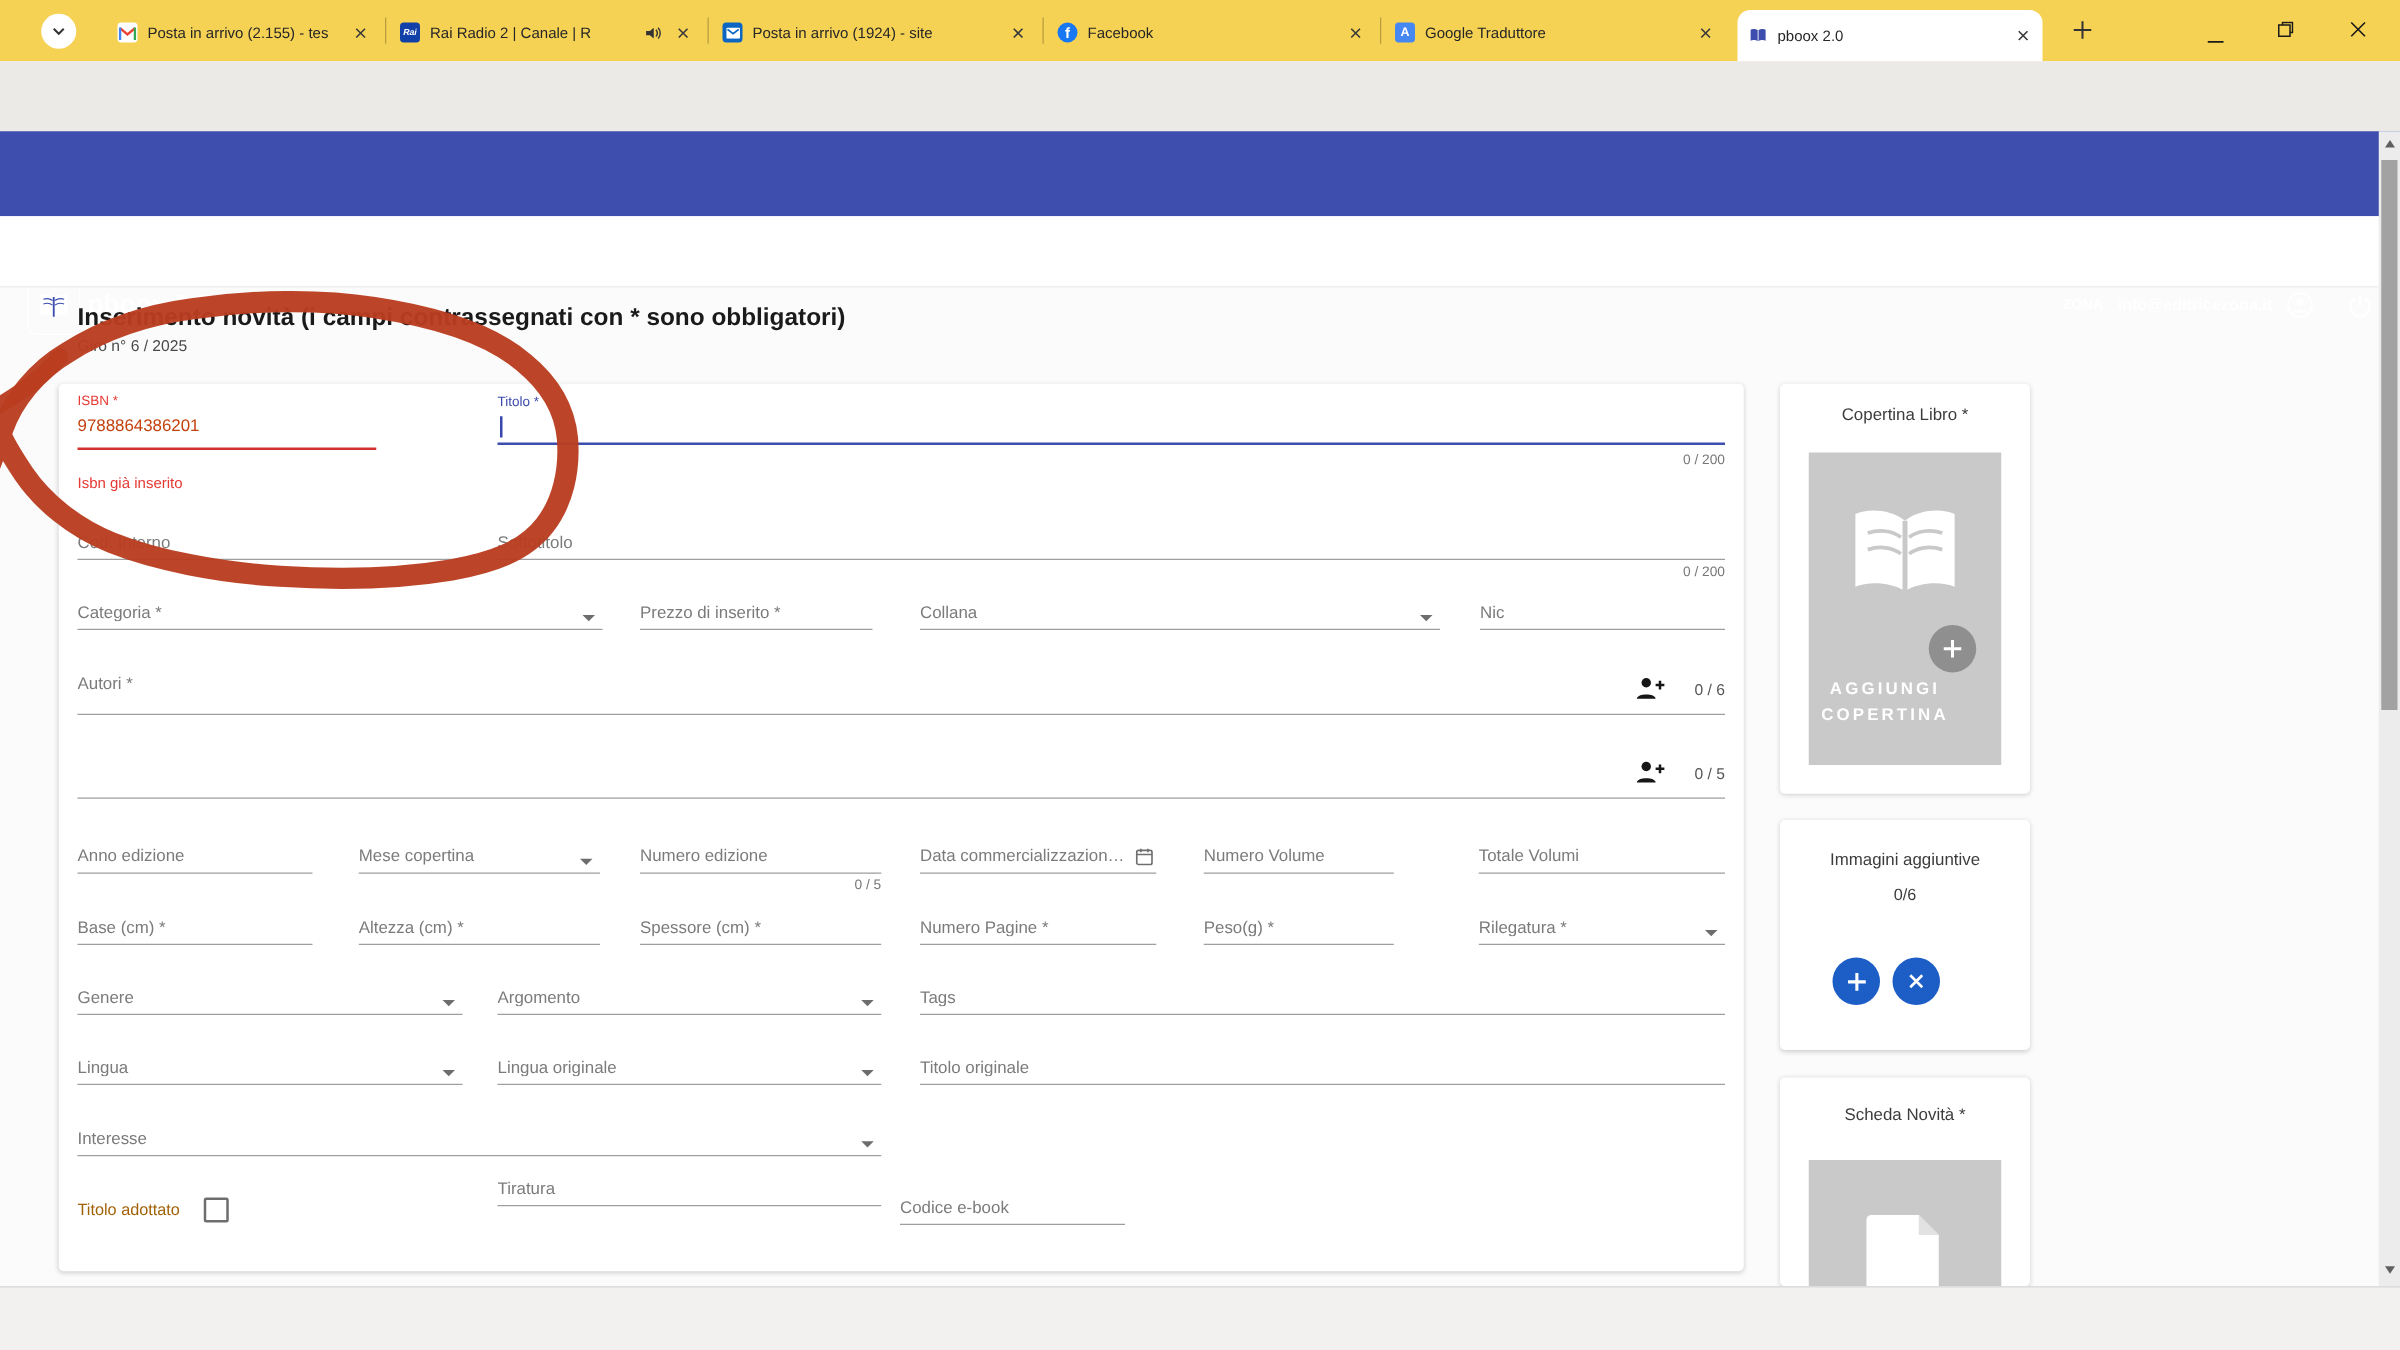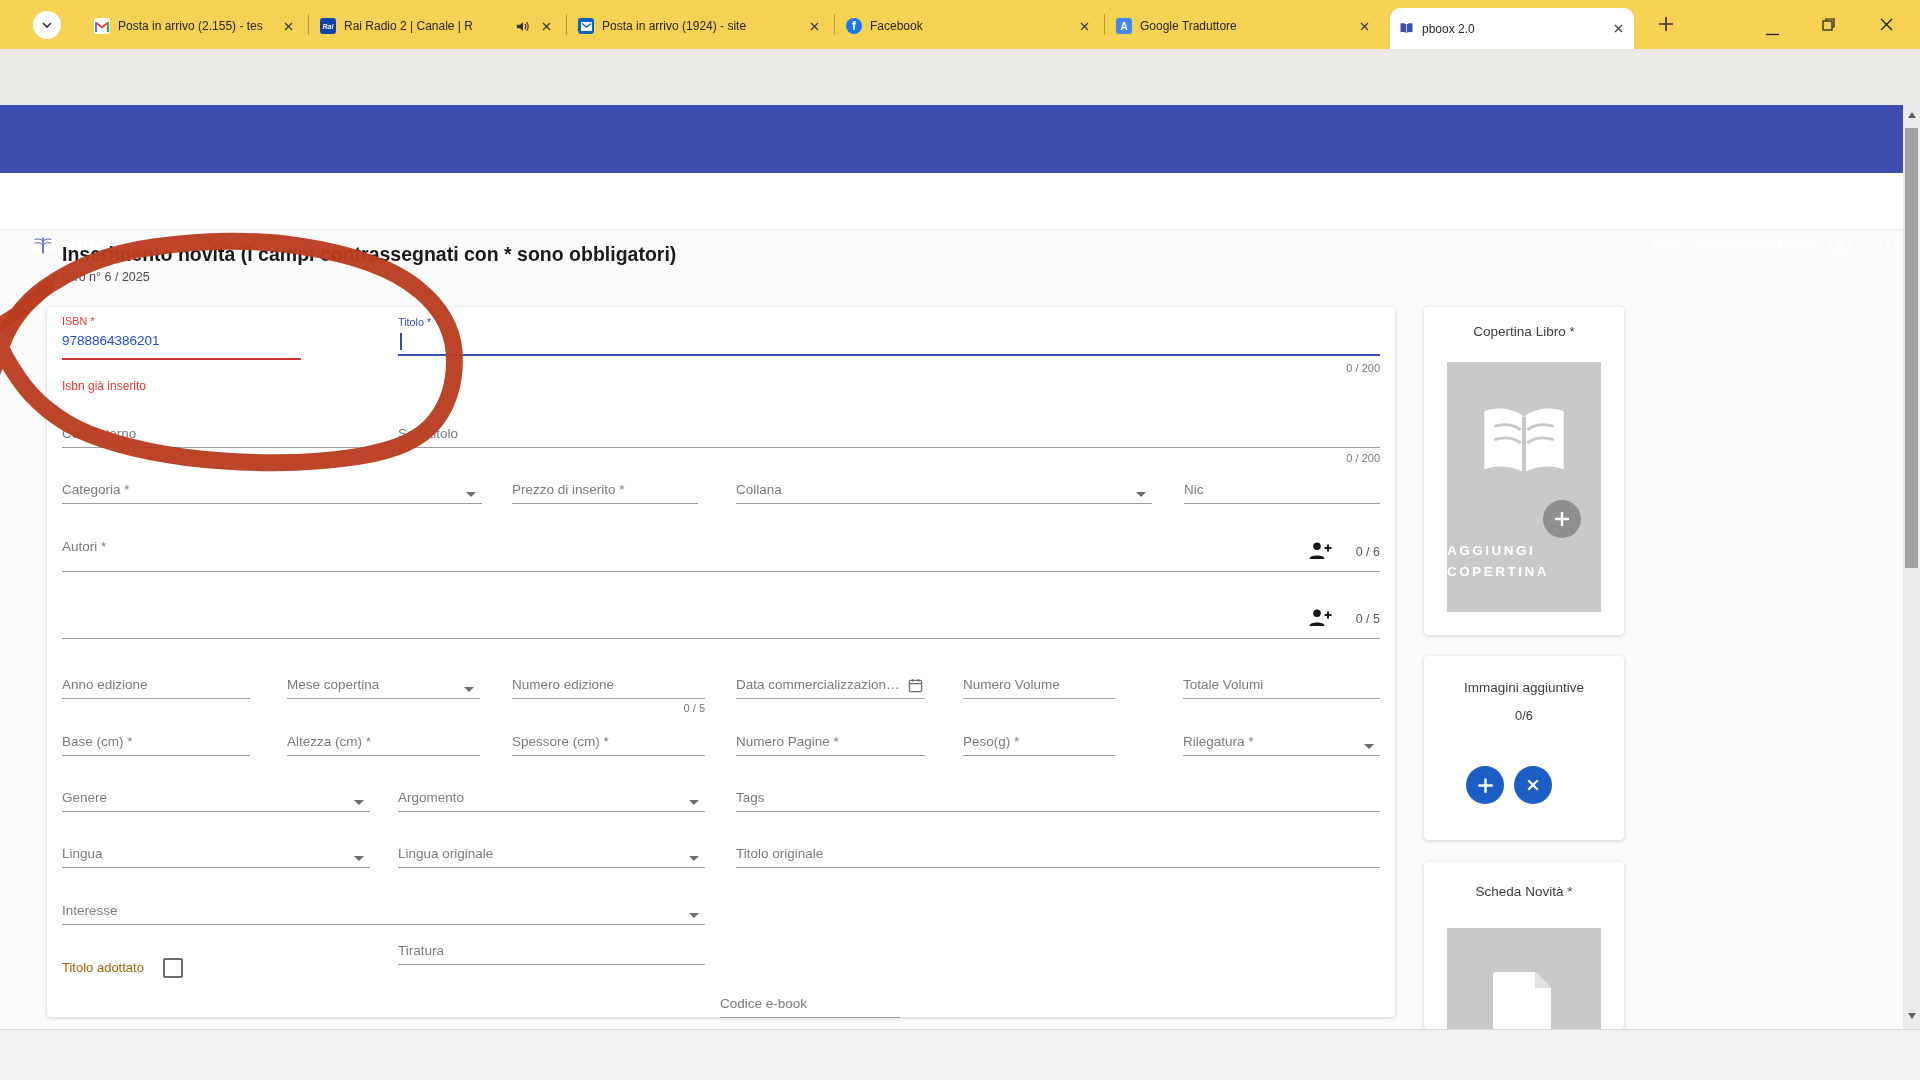--- a/index.html
+++ b/index.html
@@ -268,21 +268,21 @@
   <div class="navunderline"></div>
 </div>
 
 <div class="abs zlow" style="left:62px;top:243px;font-size:19.5px;font-weight:bold;color:#1a1a1a">Inserimento novità (i campi contrassegnati con * sono obbligatori)</div>
 <div class="abs zlow" style="left:62px;top:270px;font-size:12.5px;color:#4a4a4a">Giro n° 6 / 2025</div>
 
 <div class="card zlow" style="left:47px;top:307px;width:1348px;height:710px"></div>
 
 <div class="fld zmid" style="left:62px;top:315px;width:239px;height:45px">
   <span class="slab" style="color:#e53935">ISBN *</span>
-  <span style="display:block;margin-top:6px;font-size:13.5px;color:#1d4ed8">9788864386201</span>
+  <span style="display:block;margin-top:6px;font-size:13.5px;color:#c2410c">9788864386201</span>
   <span class="uline" style="border-bottom:2px solid #d3302f"></span>
 </div>
 <div class="abs zmid" style="left:62px;top:379px;font-size:12px;color:#e53935">Isbn già inserito</div>
 
 <div class="fld zmid" style="left:398px;top:316px;width:982px;height:40px">
   <span class="slab" style="color:#3949ab">Titolo *</span>
   <span class="abs" style="left:2px;top:17px;width:1.5px;height:17px;background:#3949ab"></span>
   <span class="uline" style="border-bottom:2px solid #3d4eae"></span>
 </div>
 <div class="counter zmid" style="left:1300px;top:362px">0 / 200</div>
@@ -436,39 +436,39 @@
     <span class="dd"></span>
     <span class="uline"></span>
 </div>
 
 <div class="abs zmid" style="left:62px;top:960px;font-size:13px;color:#a16207">Titolo adottato</div>
 <div class="abs zmid" style="left:163px;top:958px;width:16px;height:16px;border:2px solid #6e6e6e;border-radius:2px;background:#fff"></div>
 <div class="fld zmid" style="left:398px;top:943px;width:307px;height:22px">
   <span class="lab">Tiratura</span>
     <span class="uline"></span>
 </div>
-<div class="fld zmid" style="left:720px;top:996px;width:180px;height:22px">
+<div class="fld zmid" style="left:720px;top:958px;width:180px;height:22px">
   <span class="lab">Codice e-book</span>
     <span class="uline"></span>
 </div>
 
 <div class="card zlow" style="left:1424px;top:307px;width:200px;height:328px"></div>
 <div class="sidecard-title zmid" style="left:1424px;top:324px">Copertina Libro *</div>
 <div class="graybox zmid" style="left:1447px;top:362px;width:154px;height:250px">
   <svg width="124" height="86" viewBox="0 0 30 26" style="position:absolute;left:15px;top:38px">
     <path d="M15 5 C11.5 2.2 6 2 3 3.4 V21 C6 19.6 11.5 19.8 15 22 C18.5 19.8 24 19.6 27 21 V3.4 C24 2 18.5 2.2 15 5 Z" fill="#fff"></path>
     <path d="M15 5 V22" stroke="#c9c9c9" stroke-width="1.2"></path>
     <path d="M6 8 C9 7 12 7.5 14 9 M6 12 C9 11 12 11.5 14 13 M24 8 C21 7 18 7.5 16 9 M24 12 C21 11 18 11.5 16 13" stroke="#c9c9c9" stroke-width="0.9" fill="none"></path>
   </svg>
   <div style="position:absolute;left:96px;top:138px;width:38px;height:38px;border-radius:50%;background:#8f8f8f;display:flex;align-items:center;justify-content:center">
     <svg width="20" height="20" viewBox="0 0 20 20">
         <path d="M10 3 V17 M3 10 H17" stroke="#fff" stroke-width="2.4"></path>
       </svg>
   </div>
-  <div style="position:absolute;left:0;top:178px;width:122px;text-align:left;color:#fff;font-weight:bold;font-size:13.5px;letter-spacing:2.5px;line-height:21px">
+  <div style="position:absolute;left:0;top:178px;width:122px;text-align:center;color:#fff;font-weight:bold;font-size:13.5px;letter-spacing:2.5px;line-height:21px">
     <div>AGGIUNGI</div>
     <div>COPERTINA</div>
   </div>
 </div>
 
 <div class="card zlow" style="left:1424px;top:656px;width:200px;height:184px"></div>
 <div class="sidecard-title zmid" style="left:1424px;top:680px">Immagini aggiuntive</div>
 <div class="sidecard-title zmid" style="left:1424px;top:708px;font-size:13px">0/6</div>
 <div class="bluebtn zmid" style="left:1466px;top:766px">
   <svg width="19" height="19" viewBox="0 0 20 20">

